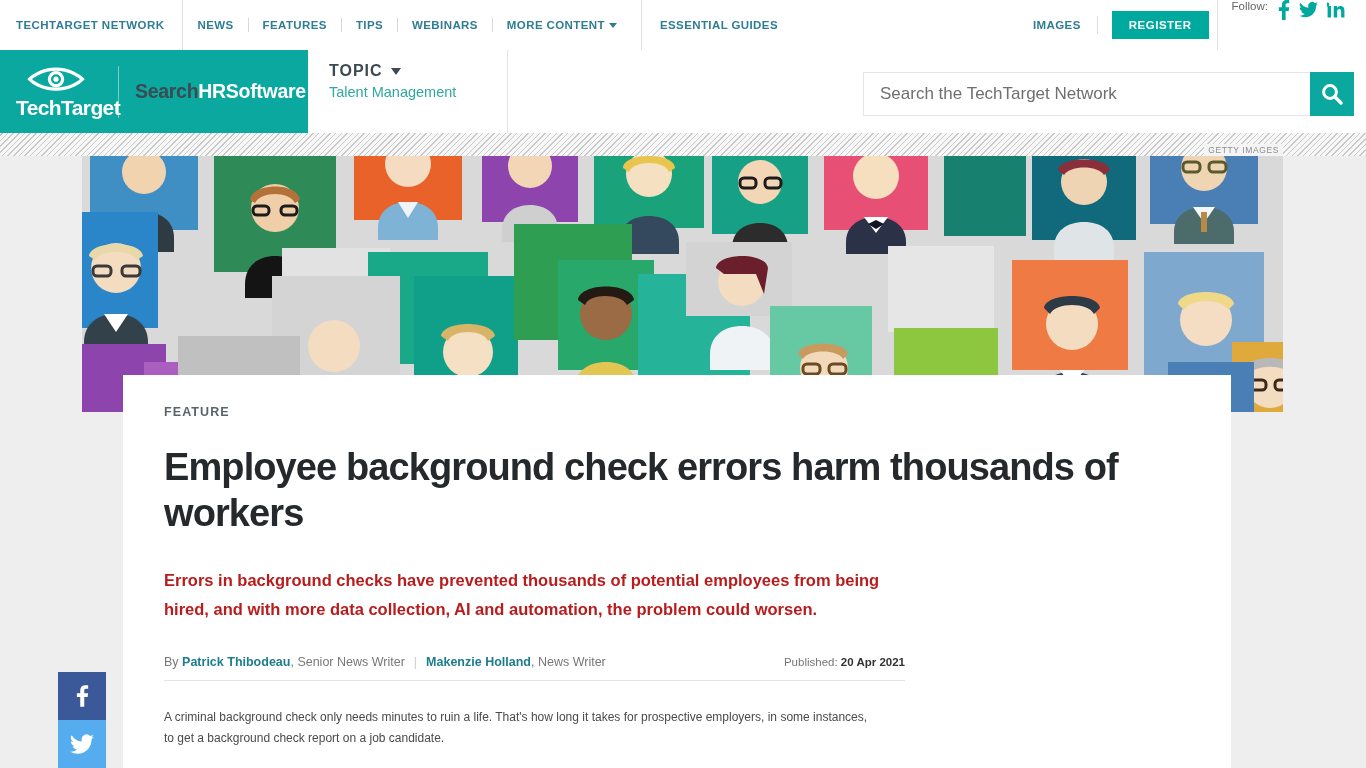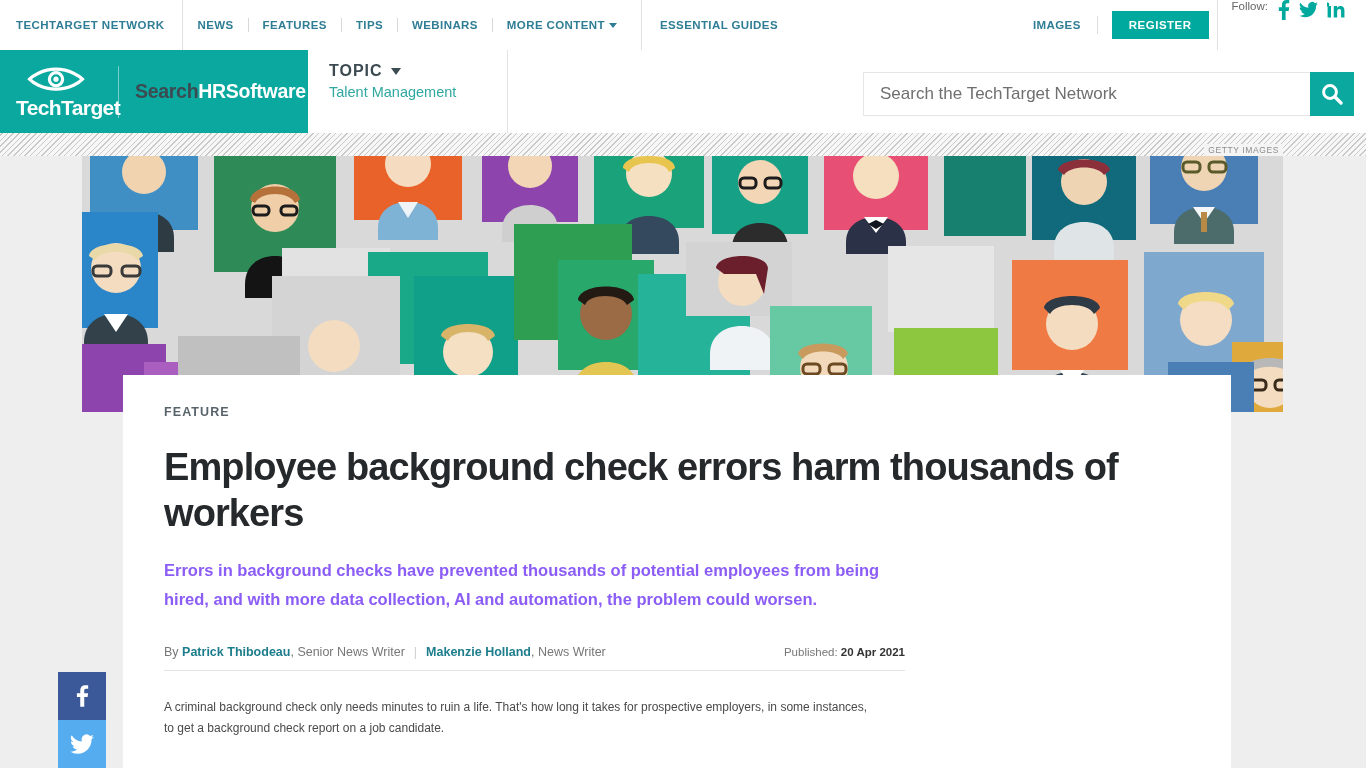--- a/index.html
+++ b/index.html
@@ -165,21 +165,21 @@
     font-size: 12.5px; font-weight: bold; letter-spacing: 1.1px;
     color: #58646b; margin-top: 8px;
   }
   .headline {
     font-size: 38px; font-weight: bold; line-height: 1.2;
     color: #26292b; letter-spacing: -.9px;
     margin-top: 26px; max-width: 1020px;
   }
   .deck {
     font-size: 16.5px; font-weight: bold; line-height: 1.72;
-    color: #8b5cf6; margin-top: 20px; max-width: 730px;
+    color: #b91c1c; margin-top: 30px; max-width: 730px;
   }
   .byline-row {
     display: flex; align-items: baseline;
     margin-top: 32px; padding-bottom: 11px;
     border-bottom: 1px solid #e3e3e3;
     width: 741px;
   }
   .byline { font-size: 12.5px; color: #777777; }
   .byline a { color: #1d7d8c; font-weight: bold; text-decoration: none; }
   .byline .pipe { color: #cfcfcf; margin: 0 9px; }

